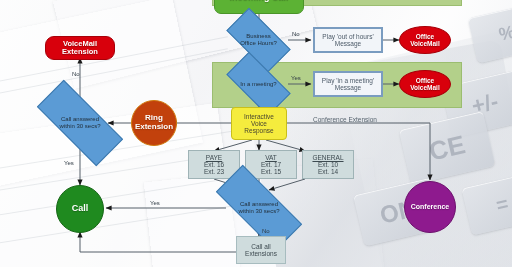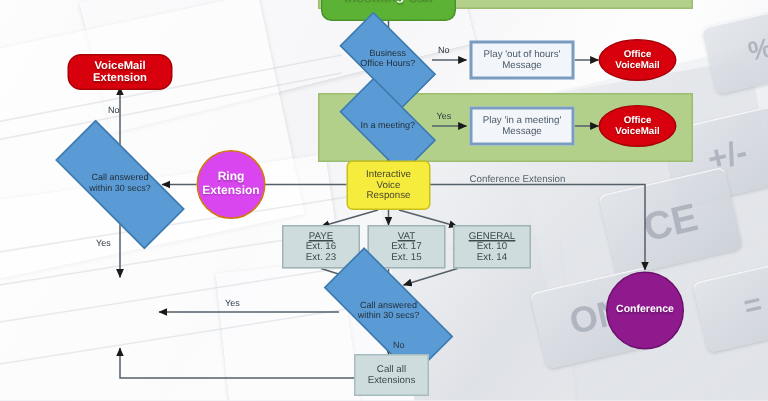--- a/index.html
+++ b/index.html
@@ -51,21 +51,21 @@
         font-size:9px;font-weight:bold;text-shadow:0 1px 1px rgba(0,0,0,.25);}
   .n-red{background:#d8000c;border:1px solid #a80009;border-radius:9px;color:#fff;
         font-size:7.5px;font-weight:bold;text-shadow:0 1px 1px rgba(0,0,0,.3);}
   .n-redcircle{background:#d8000c;border:1px solid #a80009;border-radius:50%/50%;color:#fff;
         font-size:6.5px;font-weight:bold;text-shadow:0 1px 1px rgba(0,0,0,.3);}
   .n-msgbox{background:#f2f5f9;border:2px solid #7a9cc0;color:#4c5a68;font-size:6.5px;}
   .n-yellow{background:#f5ec3d;border:1px solid #c9bf1a;border-radius:4px;color:#4a4730;font-size:6.5px;}
   .n-ext{background:#cfdcdd;border:1px solid #9fb3b6;color:#3d4a50;font-size:6.5px;
         flex-direction:column;justify-content:center;}
   .n-ext .hd{text-decoration:underline;}
-  .n-orange{background:#d946ef;border:1px solid #d07a0c;border-radius:50%;color:#fff;
+  .n-orange{background:#c2410c;border:1px solid #d07a0c;border-radius:50%;color:#fff;
         font-size:8px;font-weight:bold;text-shadow:0 1px 1px rgba(0,0,0,.22);}
   .n-greencircle{background:#1f8a1f;border:1px solid #166616;border-radius:50%;color:#fff;
         font-size:9px;font-weight:bold;text-shadow:0 1px 1px rgba(0,0,0,.25);}
   .n-purple{background:#8e1a8e;border:1px solid #6d106d;border-radius:50%;color:#fff;
         font-size:7px;font-weight:bold;text-shadow:0 1px 1px rgba(0,0,0,.25);}
 
   .diamond{position:absolute;}
   .diamond .shape{position:absolute;inset:0;background:#5b9bd5;border:1px solid #3d79ad;
         transform:rotate(45deg);}
   .diamond .txt{position:absolute;inset:0;display:flex;align-items:center;justify-content:center;
@@ -247,20 +247,23 @@
     <div class="shape"></div>
     <div class="txt">
       <span><span>Call answered</span><br><span>within 30 secs?</span></span>
     </div>
   </div>
 
   <div class="edge-label" style="left:150px;top:200px;">Yes</div>
 
   <div class="edge-label" style="left:262px;top:228px;">No</div>
 
+  <div class="node n-greencircle" style="left:56px;top:185px;width:48px;height:48px;">
+    <span>Call</span>
+  </div>
 
   <div class="node n-ext" style="left:236px;top:236px;width:50px;height:28px;border-color:#a7bcbf;">
     <span>Call all</span>
     <span>Extensions</span>
   </div>
 
   <div class="node n-purple" style="left:404px;top:181px;width:52px;height:52px;">
     <span>Conference</span>
   </div>
 

